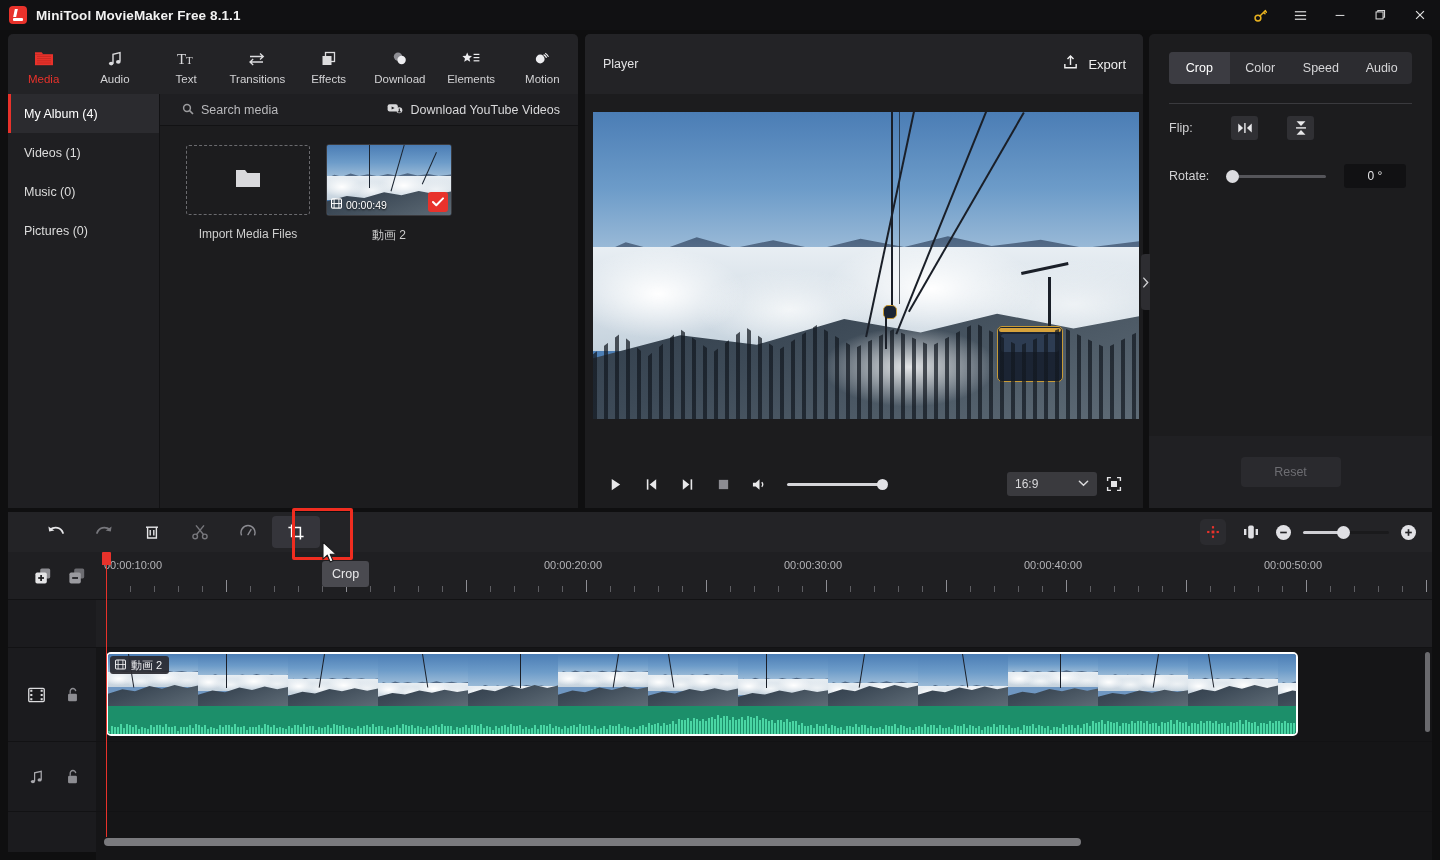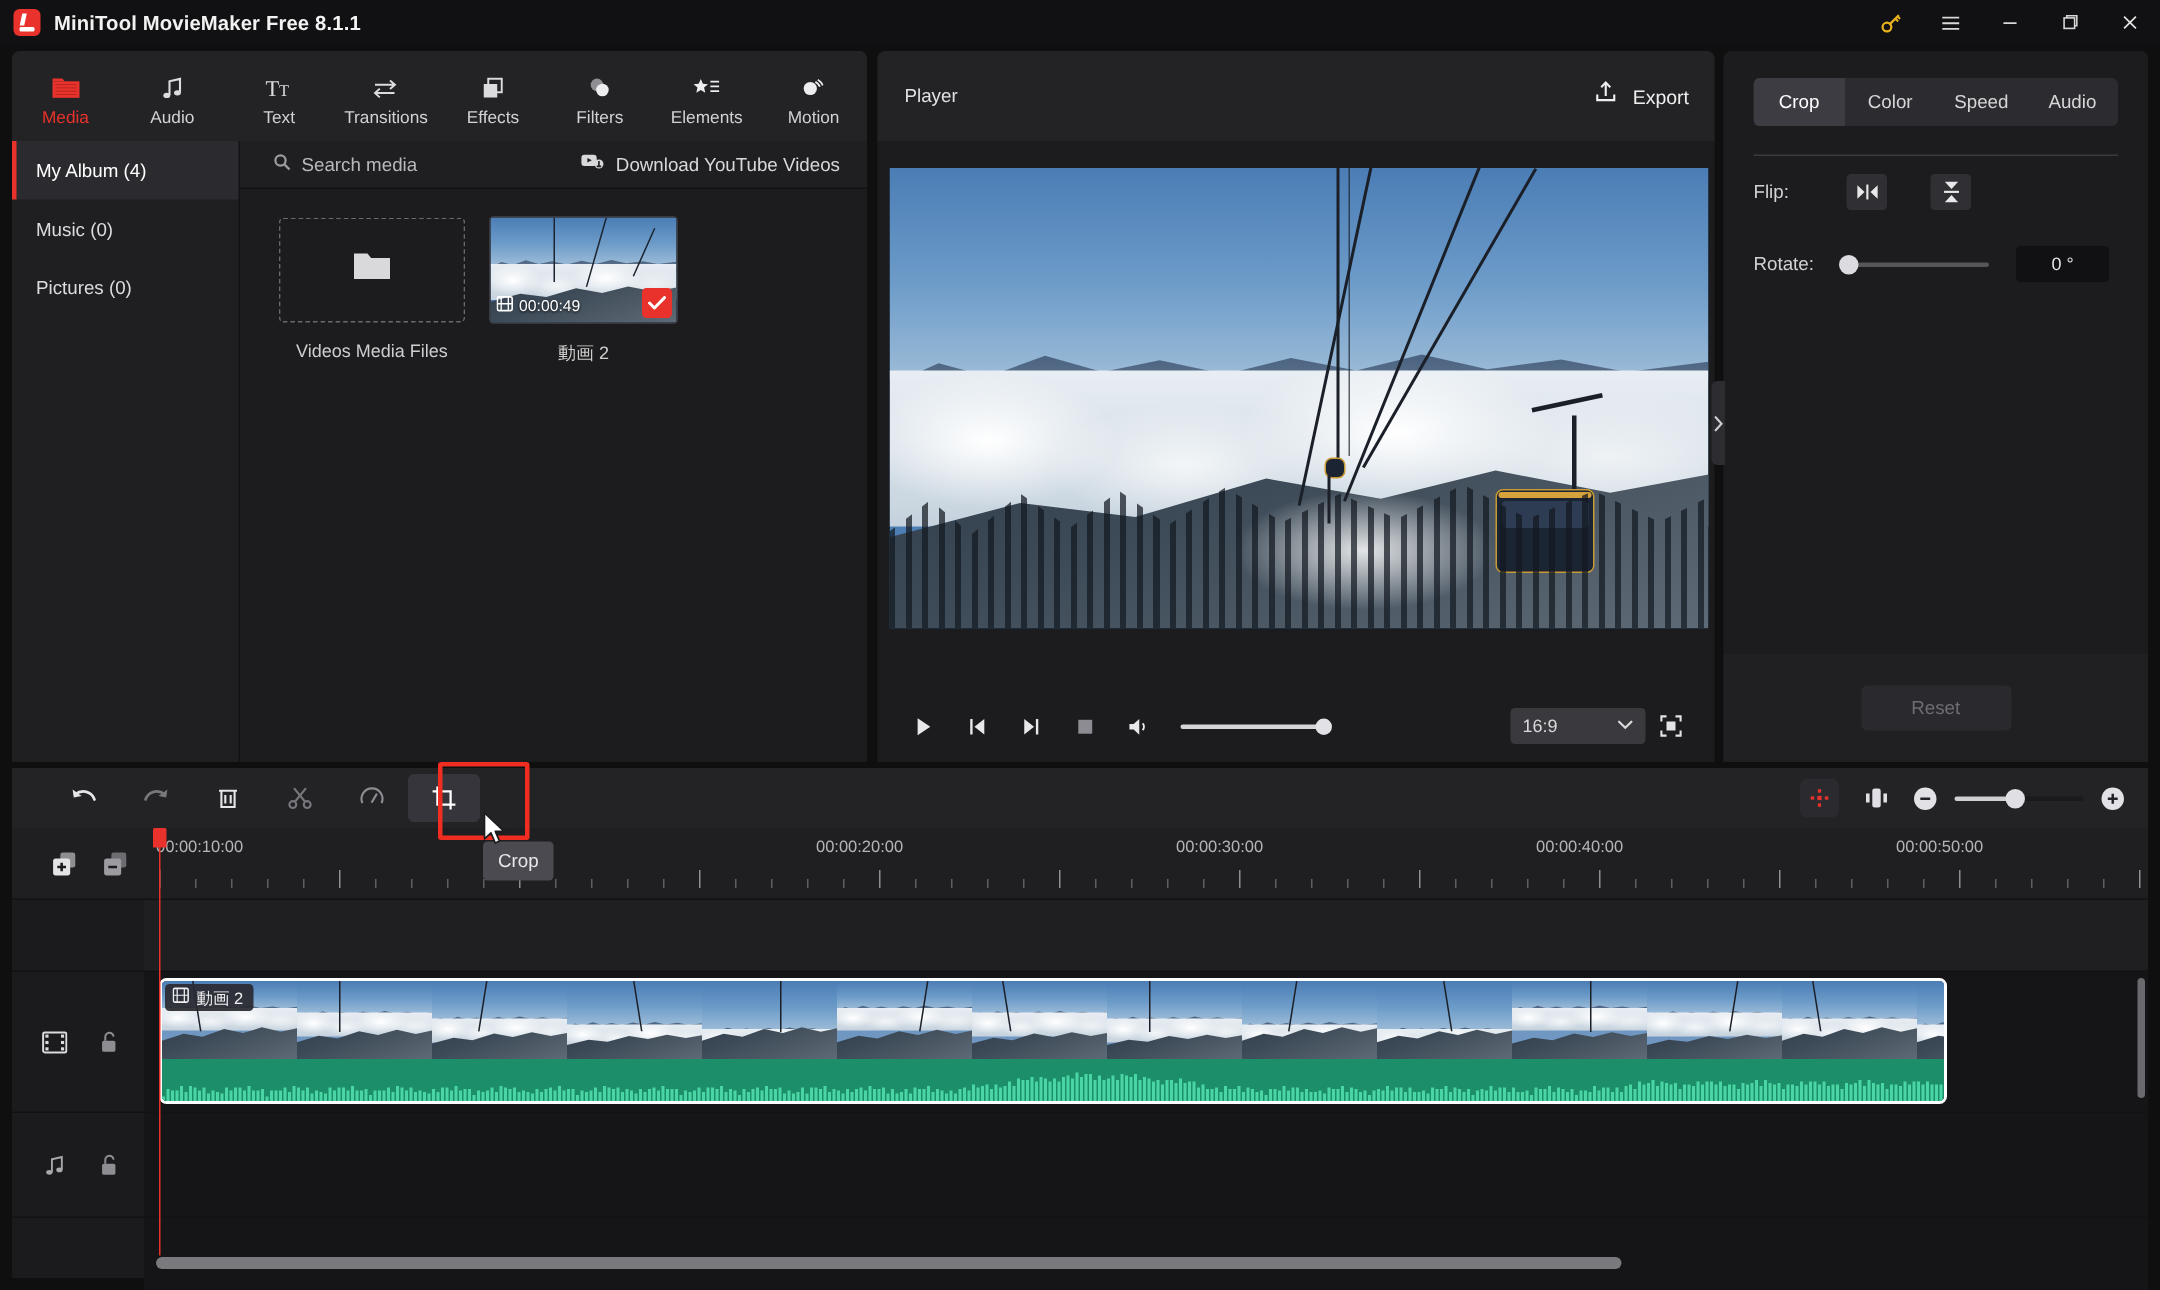--- a/index.html
+++ b/index.html
@@ -473,21 +473,21 @@
       <span class="nt-lbl">Effects</span>
     </div>
 
     <div class="navtab">
       <span class="nt-ico">
         <svg width="18" height="18" viewBox="0 0 18 18">
             <circle cx="7" cy="6.6" r="4.2" fill="#8e8e94"></circle>
             <circle cx="10.6" cy="10" r="4.2" fill="#ededf0"></circle>
           </svg>
       </span>
-      <span class="nt-lbl">Filters</span>
+      <span class="nt-lbl">Download</span>
     </div>
 
     <div class="navtab">
       <span class="nt-ico">
         <svg width="20" height="18" viewBox="0 0 20 18">
             <path d="M6.2 2.6 L7.6 5.8 L11 6.1 L8.4 8.4 L9.2 11.8 L6.2 10 L3.2 11.8 L4 8.4 L1.4 6.1 L4.8 5.8 Z" fill="#ededf0"></path>
             <g stroke="#ededf0" stroke-width="1.2">
               <line x1="12.6" y1="4.4" x2="18.4" y2="4.4"></line>
               <line x1="12.6" y1="7.6" x2="18.4" y2="7.6"></line>
               <line x1="12.6" y1="10.8" x2="18.4" y2="10.8"></line>
@@ -506,20 +506,23 @@
           </svg>
       </span>
       <span class="nt-lbl">Motion</span>
     </div>
   </div>
 
   <div class="media-panel">
     <div class="album-col">
       <div class="album-item active">
         <span>My Album (4)</span>
+      </div>
+      <div class="album-item">
+        <span>Videos (1)</span>
       </div>
       <div class="album-item">
         <span>Music (0)</span>
       </div>
       <div class="album-item">
         <span>Pictures (0)</span>
       </div>
     </div>
 
     <div class="media-main">
@@ -549,21 +552,21 @@
       <div class="media-grid">
         <div class="media-cell">
           <div class="import-box">
             <span>
               <svg width="26" height="21" viewBox="0 0 26 21">
                   <path d="M1 5 V19 H25 V5 Z" fill="#d9d9dc"></path>
                   <path d="M1 5 V2 H10 L12.4 5 Z" fill="#d9d9dc"></path>
                 </svg>
             </span>
           </div>
-          <div class="cell-caption">Videos Media Files</div>
+          <div class="cell-caption">Import Media Files</div>
         </div>
 
         <div class="media-cell">
           <div class="thumb">
             <div class="scenic">
               <div class="sky"></div>
                 <div class="ridge"></div>
                 <div class="clouds"></div>
               <div class="slope"></div>
               <div class="cable" style="left:34%;top:0;width:1px;height:62%;background:#1b2430;"></div>

